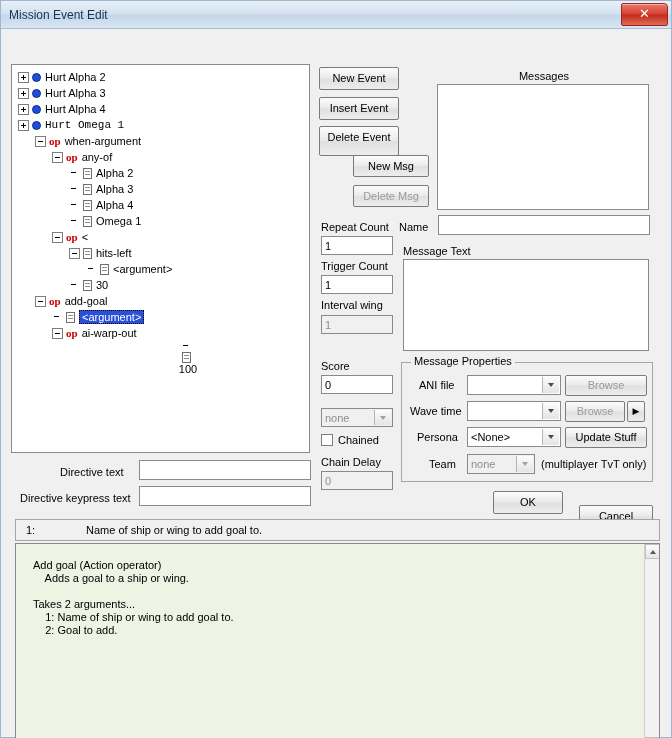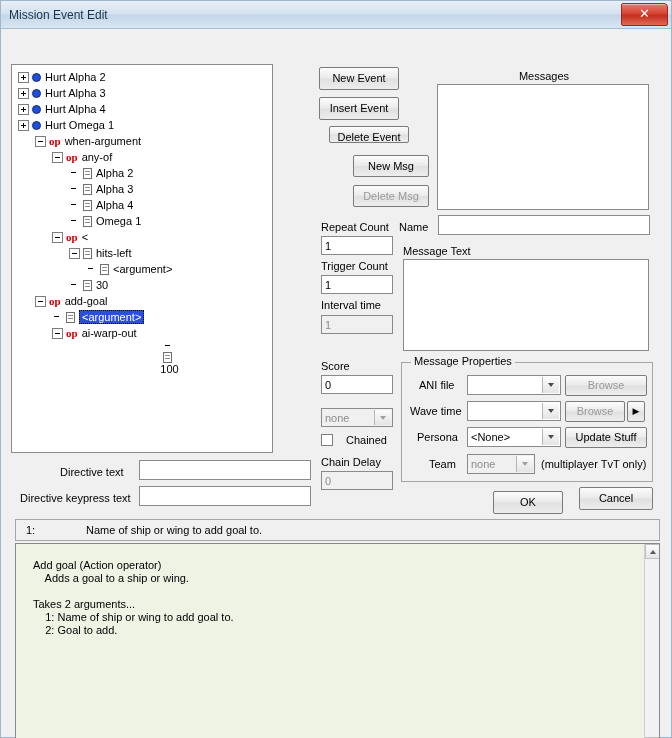--- a/index.html
+++ b/index.html
@@ -59,21 +59,21 @@
   
   .client {
     flex: 1;
     position: relative;
     background: #f0f0f0;
   }
   
   .tree-panel {
     position: absolute;
     left: 10px; top: 35px;
-    width: 262px; height: 389px;
+    width: 299px; height: 389px;
     background: #ffffff;
     border: 1px solid #8a8a8a;
     box-sizing: border-box;
     overflow: hidden;
   }
   .tree {
     padding: 4px 2px 2px 2px;
   }
   .node {
     display: flex;
@@ -160,25 +160,25 @@
     font-family: "Liberation Sans", sans-serif;
     font-size: 11px;
     color: #000;
     text-align: center;
     box-sizing: border-box;
     position: absolute;
   }
   .btn.disabled { color: #9a9a9a; }
   .btn-new-event   { left: 318px; top: 38px;  width: 80px; height: 23px; line-height: 21px; }
   .btn-insert-event{ left: 318px; top: 68px;  width: 80px; height: 23px; line-height: 21px; }
-  .btn-delete-event{ left: 328px; top: 97px;  width: 80px; height: 17px; line-height: 21px; }
+  .btn-delete-event{ left: 318px; top: 97px;  width: 80px; height: 30px; line-height: 21px; }
   .btn-new-msg     { left: 352px; top: 126px; width: 76px; height: 22px; line-height: 20px; }
   .btn-delete-msg  { left: 352px; top: 156px; width: 76px; height: 22px; line-height: 20px; }
   .btn-ok          { left: 492px; top: 462px; width: 70px; height: 23px; line-height: 21px; }
-  .btn-cancel      { left: 578px; top: 458px; width: 74px; height: 23px; line-height: 21px; }
+  .btn-cancel      { left: 578px; top: 476px; width: 74px; height: 23px; line-height: 21px; }
   .btn-browse-ani  { left: 564px; top: 346px; width: 82px; height: 21px; line-height: 19px; }
   .btn-browse-wave { left: 564px; top: 372px; width: 60px; height: 21px; line-height: 19px; }
   .btn-update-stuff{ left: 564px; top: 398px; width: 82px; height: 21px; line-height: 19px; }
   .btn-wave-arrow  { left: 626px; top: 372px; width: 18px; height: 21px; line-height: 19px; font-size: 9px; }
   
   .msg-title {
     position: absolute;
     left: 436px; top: 41px;
     width: 214px;
     text-align: center;
@@ -251,21 +251,20 @@
   .cmb-none-left { left: 320px; top: 379px; width: 72px; height: 19px; }
   .cmb-ani  { left: 466px; top: 346px; width: 94px; height: 20px; }
   .cmb-wave { left: 466px; top: 372px; width: 94px; height: 20px; }
   .cmb-persona { left: 466px; top: 398px; width: 94px; height: 20px; }
   .cmb-team { left: 466px; top: 425px; width: 68px; height: 20px; }
   
   .chk-row {
     position: absolute;
     left: 320px; top: 405px;
     display: flex;
-    gap: 8px;
   }
   .chk-box {
     width: 12px; height: 12px;
     border: 1px solid #7d7d7d;
     background: #ffffff;
     box-sizing: border-box;
     margin-right: 5px;
   }
   
   .group {
@@ -376,21 +375,21 @@
           <div class="node" style="padding-left: 4px;">
             <span class="expander plus"></span>
             <span class="bullet"></span>
             <span class="node-label">Hurt Alpha 3</span>
           </div>
           <div class="node" style="padding-left: 4px;">
             <span class="expander plus"></span>
             <span class="bullet"></span>
             <span class="node-label">Hurt Alpha 4</span>
           </div>
-          <div class="node" style="padding-left: 4px;">
+          <div class="node" style="padding-left: 4px; font-family: Liberation Mono, monospace;">
             <span class="expander plus"></span>
             <span class="bullet"></span>
             <span class="node-label">Hurt Omega 1</span>
           </div>
           <div class="node" style="padding-left: 21px;">
             <span class="expander minus"></span>
             <span class="op">op</span>
             <span class="node-label">when-argument</span>
           </div>
           <div class="node" style="padding-left: 38px;">
@@ -469,21 +468,21 @@
 
     <div class="msg-title lbl">Messages</div>
     <div class="msg-list"></div>
 
     <div class="lbl lbl-repeat">Repeat Count</div>
     <div class="txt fld-repeat">1</div>
 
     <div class="lbl lbl-trigger">Trigger Count</div>
     <div class="txt fld-trigger">1</div>
 
-    <div class="lbl lbl-interval">Interval time</div>
+    <div class="lbl lbl-interval">Interval wing</div>
     <div class="txt fld-interval ro">1</div>
 
     <div class="lbl lbl-score">Score</div>
     <div class="txt fld-score">0</div>
 
     <div class="combo cmb-none-left ro">
       <span>none</span>
       <span class="arrow"></span>
     </div>
 

